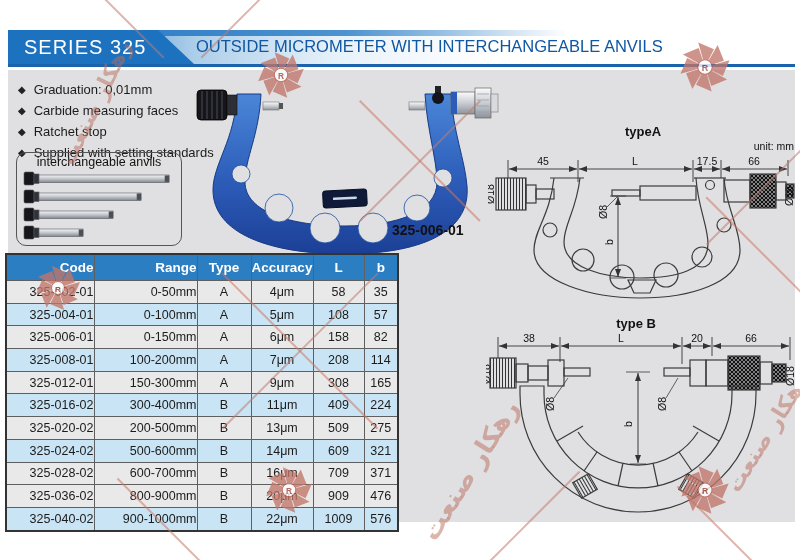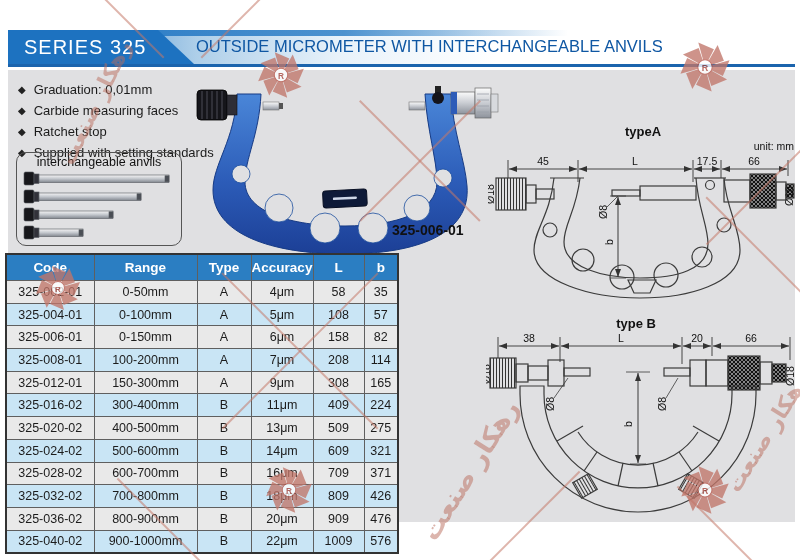--- a/index.html
+++ b/index.html
@@ -28,21 +28,21 @@
   
   .photo{position:absolute;left:195px;top:78px;}
   .diagA{position:absolute;left:488px;top:112px;}
   .diagB{position:absolute;left:486px;top:314px;}
   
   table.spec{position:absolute;left:5px;top:253px;border-collapse:collapse;table-layout:fixed;
              border:2px solid #333;background:#e9e9e9;}
   .spec th,.spec td{border:1px solid #5f5f5f;font-size:12.5px;padding:0 0 0 0;height:21.7px;
              overflow:hidden;white-space:nowrap;}
   .spec th{background:#2b7ec2;color:#ffffff;font-size:13.5px;font-weight:bold;height:25px;}
-  .spec .la{text-align:center;padding-left:0;}
+  .spec .la{text-align:right;padding-left:0;}
   .spec .ce{text-align:center;}
   .spec td.code{font-weight:normal;}
   .spec tr.blue td{background:#c9e5f5;}
   .spec tr.gray td{background:#e9e9e9;}
   .c1{width:88px;} .c2{width:103px;} .c3{width:54px;} .c4{width:62px;} .c5{width:51px;} .c6{width:34px;}
   
   .wm{position:absolute;pointer-events:none;}
   .wline{position:absolute;height:1.5px;background:rgba(197,120,103,0.55);transform-origin:center;}
   .wtext{position:absolute;font-family:"DejaVu Sans",sans-serif;color:rgba(186,108,92,0.5);
          font-size:26px;font-weight:bold;transform-origin:center;white-space:nowrap;}
@@ -418,49 +418,41 @@
       <tr class="blue">
           <td class="la code">325-016-02</td>
           <td class="la">300-400mm</td>
           <td class="ce">B</td>
           <td class="ce">11μm</td>
           <td class="ce">409</td>
           <td class="ce">224</td>
         </tr>
       <tr class="gray">
           <td class="la code">325-020-02</td>
-          <td class="la">400-500mm</td>
+          <td class="la">200-500mm</td>
           <td class="ce">B</td>
           <td class="ce">13μm</td>
           <td class="ce">509</td>
           <td class="ce">275</td>
         </tr>
       <tr class="blue">
           <td class="la code">325-024-02</td>
           <td class="la">500-600mm</td>
           <td class="ce">B</td>
           <td class="ce">14μm</td>
           <td class="ce">609</td>
           <td class="ce">321</td>
         </tr>
       <tr class="gray">
           <td class="la code">325-028-02</td>
           <td class="la">600-700mm</td>
           <td class="ce">B</td>
           <td class="ce">16μm</td>
           <td class="ce">709</td>
           <td class="ce">371</td>
-        </tr>
-      <tr class="blue">
-          <td class="la code">325-032-02</td>
-          <td class="la">700-800mm</td>
-          <td class="ce">B</td>
-          <td class="ce">18μm</td>
-          <td class="ce">809</td>
-          <td class="ce">426</td>
         </tr>
       <tr class="gray">
           <td class="la code">325-036-02</td>
           <td class="la">800-900mm</td>
           <td class="ce">B</td>
           <td class="ce">20μm</td>
           <td class="ce">909</td>
           <td class="ce">476</td>
         </tr>
       <tr class="blue">

